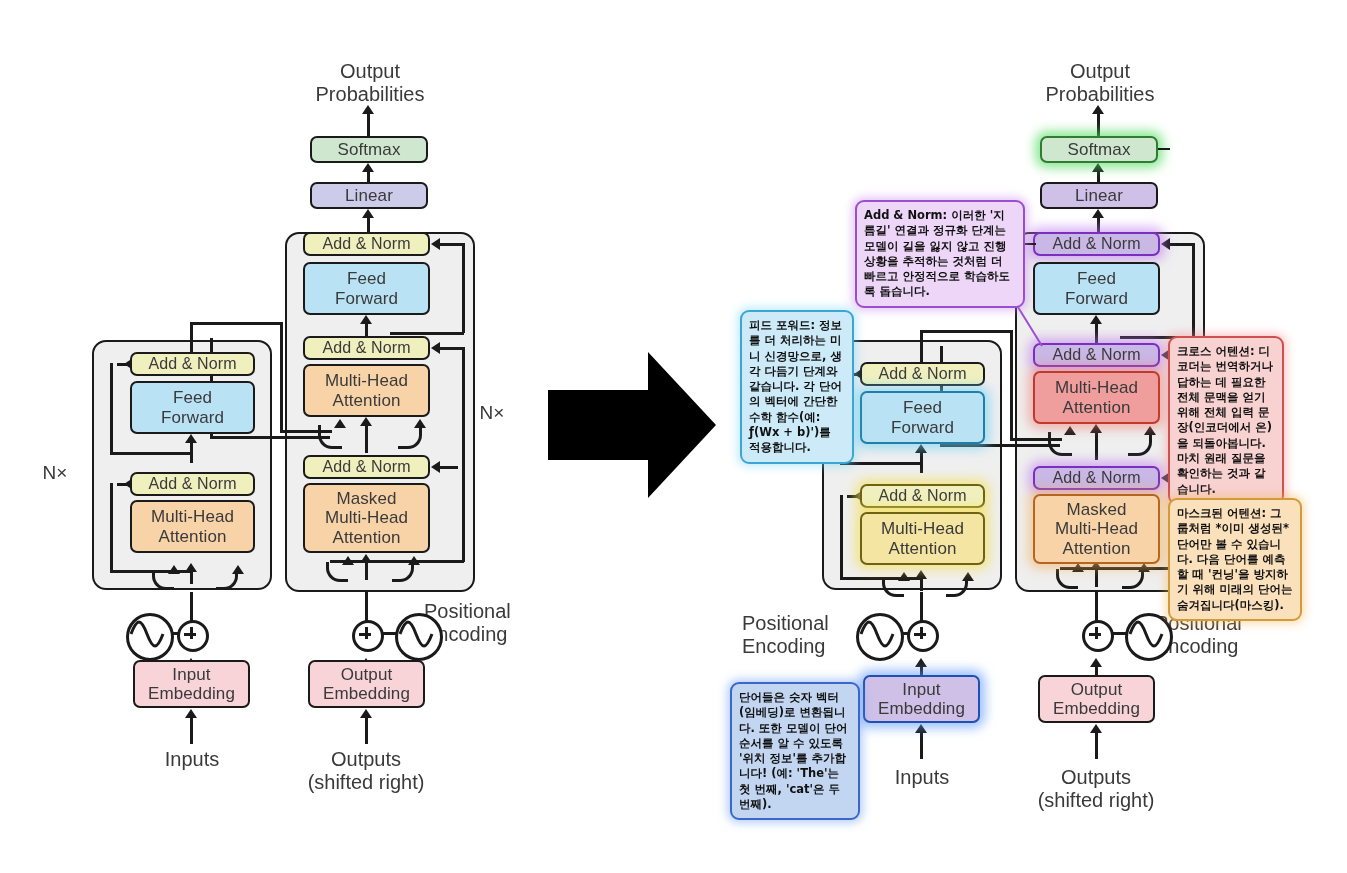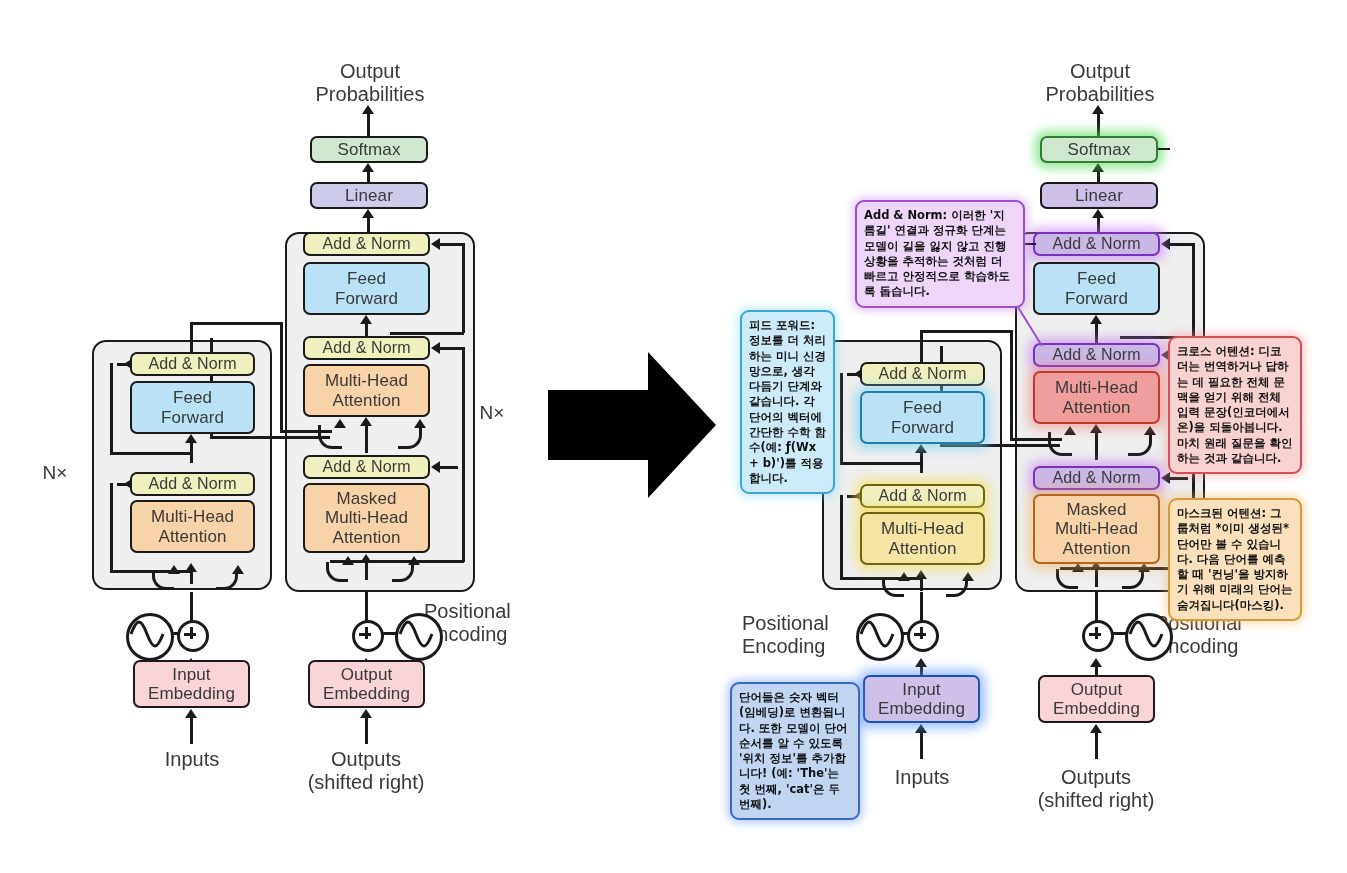--- a/index.html
+++ b/index.html
@@ -462,30 +462,30 @@
   <div class="lead" style="left:1158px;top:148px;width:12px;height:2px;"></div>
 
   <div class="note n-purple" style="left:855px;top:200px;width:170px;">
     <p class="p"><b>Add &amp; Norm:</b><span> 이러한 '지름길' 연결과 정규화 단계는 모델이 길을 잃지 않고 진행 상황을 추적하는 것처럼 더 빠르고 안정적으로 학습하도록 돕습니다.</span></p>
   </div>
   <div class="lead" style="left:1022px;top:243px;width:14px;height:2px;"></div>
   <svg style="position:absolute;left:1000px;top:278px;z-index:8;" width="46" height="72">
     <line x1="0" y1="0" x2="42" y2="68" stroke="#9b4fd0" stroke-width="2"></line>
   </svg>
 
-  <div class="note n-cyan" style="left:740px;top:310px;width:95px;">
+  <div class="note n-cyan" style="left:740px;top:310px;width:114px;">
     <p class="p"><b>피드 포워드:</b><span> 정보를 더 처리하는 미니 신경망으로, 생각 다듬기 단계와 같습니다. 각 단어의 벡터에 간단한 수학 함수(예: ƒ(Wx + b)')를 적용합니다.</span></p>
   </div>
 
 
   <div class="note n-blue" style="left:730px;top:682px;width:130px;">
     <p class="p">단어들은 숫자 벡터(임베딩)로 변환됩니다. 또한 모델이 단어 순서를 알 수 있도록 '위치 정보'를 추가합니다! (예: 'The'는 첫 번째, 'cat'은 두 번째).</p>
   </div>
 
-  <div class="note n-red" style="left:1168px;top:336px;width:134px;">
+  <div class="note n-red" style="left:1168px;top:336px;width:116px;">
     <p class="p"><b>크로스 어텐션:</b><span> 디코더는 번역하거나 답하는 데 필요한 전체 문맥을 얻기 위해 전체 입력 문장(인코더에서 온)을 되돌아봅니다. 마치 원래 질문을 확인하는 것과 같습니다.</span></p>
   </div>
 
   <div class="note n-orange" style="left:1168px;top:498px;width:134px;">
     <p class="p"><b>마스크된 어텐션:</b><span> 그룹처럼 *이미 생성된* 단어만 볼 수 있습니다. 다음 단어를 예측할 때 '컨닝'을 방지하기 위해 미래의 단어는 숨겨집니다(마스킹).</span></p>
   </div>
 
 </div>
 
 </body></html>

